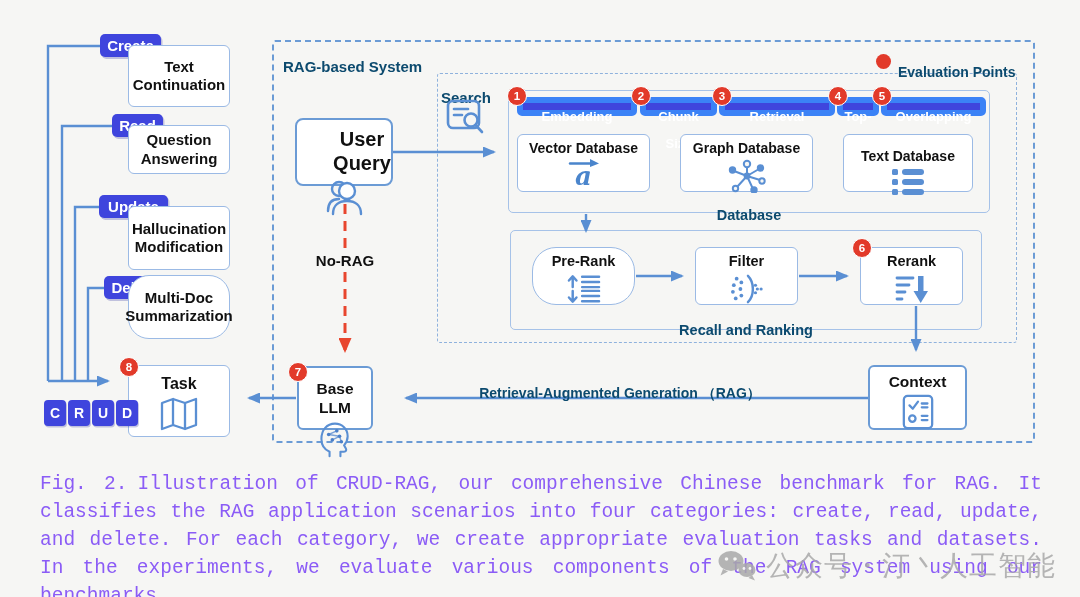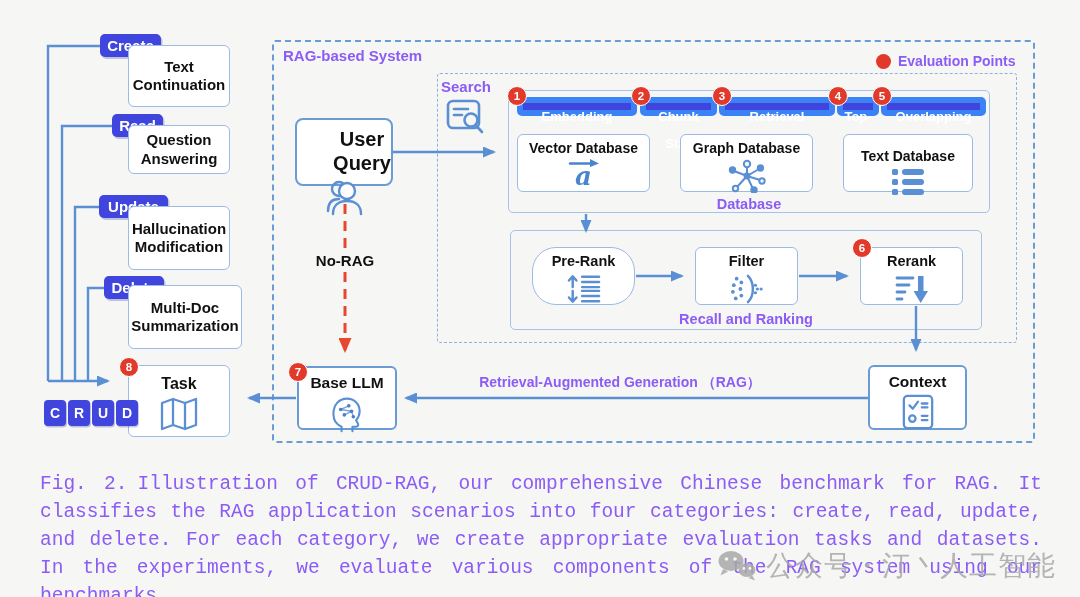--- a/index.html
+++ b/index.html
@@ -18,21 +18,21 @@
   .pill{position:absolute;background:#3f45dd;color:#fff;font-weight:bold;text-align:center;
         border-radius:5px;z-index:4;box-shadow:1.5px 2px 0 rgba(30,35,150,.25);}
   .pill.cat{height:23px;line-height:23px;font-size:15px;}
   .pill.comp{height:19px;line-height:27px;font-size:13px;border:6px solid #3b82f6;box-shadow:none;box-sizing:border-box;}
   .crud-letter{position:absolute;top:400px;width:22px;height:26px;line-height:26px;background:#3f45dd;
         color:#fff;font-weight:bold;font-size:14px;text-align:center;border-radius:4px;z-index:4;
         box-shadow:1px 1.5px 0 rgba(30,35,150,.25);}
   .badge{position:absolute;width:18px;height:18px;border-radius:50%;background:#e23a2a;color:#fff;
          font-size:11.5px;font-weight:bold;line-height:18px;text-align:center;z-index:6;
          border:1.5px solid #fff;}
-  .lbl{position:absolute;font-weight:bold;color:#8b5cf6;z-index:4;white-space:nowrap;}
+  .lbl{position:absolute;font-weight:bold;color:#0c4a6e;z-index:4;white-space:nowrap;margin-top:11px;}
   .legend-dot{position:absolute;width:15px;height:15px;border-radius:50%;background:#e23a2a;z-index:4;}
   .overlbl{position:absolute;font-weight:bold;color:#0f0f0f;background:#f6f6f4;text-align:center;z-index:6;}
   .icon{display:block;margin:2px auto 0;}
   .vec-icon{display:flex;flex-direction:column;align-items:center;margin-top:1px;}
   .vec-a{font-family:"DejaVu Serif",serif;font-style:italic;font-weight:bold;font-size:26px;
          color:#4a85cc;line-height:0.9;margin-top:-2px;}
   .caption{position:absolute;left:40px;top:471px;width:1002px;font-family:Liberation Mono, monospace;
            font-size:19.5px;line-height:1.43;color:#8b5cf6;text-align:justify;z-index:4;}
   .capsp{display:inline-block;width:10px;}
   .wm{position:absolute;right:24px;bottom:12px;display:flex;gap:8px;align-items:center;
@@ -78,21 +78,21 @@
   <div class="box catbox" style="left:128px;top:125px;width:102px;height:49px;">
     <span class="t">Question Answering</span>
   </div>
 
   <div class="pill cat" style="left:99px;top:195px;width:69px;"><span>Update</span></div>
   <div class="box catbox" style="left:128px;top:206px;width:102px;height:64px;">
     <span class="t">Hallucination Modification</span>
   </div>
 
   <div class="pill cat" style="left:104px;top:276px;width:60px;"><span>Delete</span></div>
-  <div class="box catbox" style="left:128px;top:285px;width:114px;height:64px;">
+  <div class="box catbox" style="left:128px;top:275px;width:102px;height:64px;border-radius:21px;">
     <span class="t">Multi-Doc Summarization</span>
   </div>
 
   <div class="box" style="left:128px;top:365px;width:102px;height:72px;padding-top:8px;">
     <span class="t" style="font-size:16px;">Task</span>
     <svg class="icon" width="44" height="36" viewBox="0 0 44 36">
       <g stroke="#5a8fd3" stroke-width="2.3" fill="none" stroke-linejoin="round">
         <path d="M5,7 L16,3 V29 L5,33 Z"></path>
           <path d="M16,3 L28,7 V33 L16,29"></path>
           <path d="M28,7 L39,3 V29 L28,33"></path>
@@ -235,21 +235,21 @@
         <circle cx="28" cy="13" r="1.7"></circle>
           <circle cx="30" cy="17" r="1.7"></circle>
           <circle cx="28" cy="21" r="1.7"></circle>
           <circle cx="34" cy="17" r="1.7"></circle>
       </g>
     </svg>
   </div>
   <div class="badge" style="left:852px;top:238px;">6</div>
   <div class="lbl" style="left:510px;top:311px;width:472px;text-align:center;font-size:14.5px;">Recall and Ranking</div>
 
-  <div class="box strong" style="left:297px;top:366px;width:100px;height:64px;padding-top:6px;">
+  <div class="box strong" style="left:297px;top:366px;width:76px;height:64px;padding-top:12px;">
     <span class="t" style="font-size:15.5px;">Base LLM</span>
     <svg class="icon" width="38" height="38" viewBox="0 0 40 42">
       <path d="M14,40 v-5 c-5,-2 -9,-7 -9,-14 C5,11 11,4 20,4 c8,0 14,6 14,14 c0,4 -1.5,7 -4,10 l2,3.5 c1,1.8 0,3.5 -2,3.5 h-4 v5" stroke="#5a8fd3" stroke-width="2.3" fill="none" stroke-linecap="round" stroke-linejoin="round"></path>
       <g stroke="#7da3d8" stroke-width="1.6" fill="none">
           <path d="M13,16 L22,12 M13,16 L25,18 M17,22 L25,18 M25,18 L27,24"></path>
         </g>
       <g fill="#4a7fc9">
           <circle cx="13" cy="16" r="2"></circle>
           <circle cx="22" cy="12" r="2"></circle>
           <circle cx="25" cy="18" r="2"></circle>

